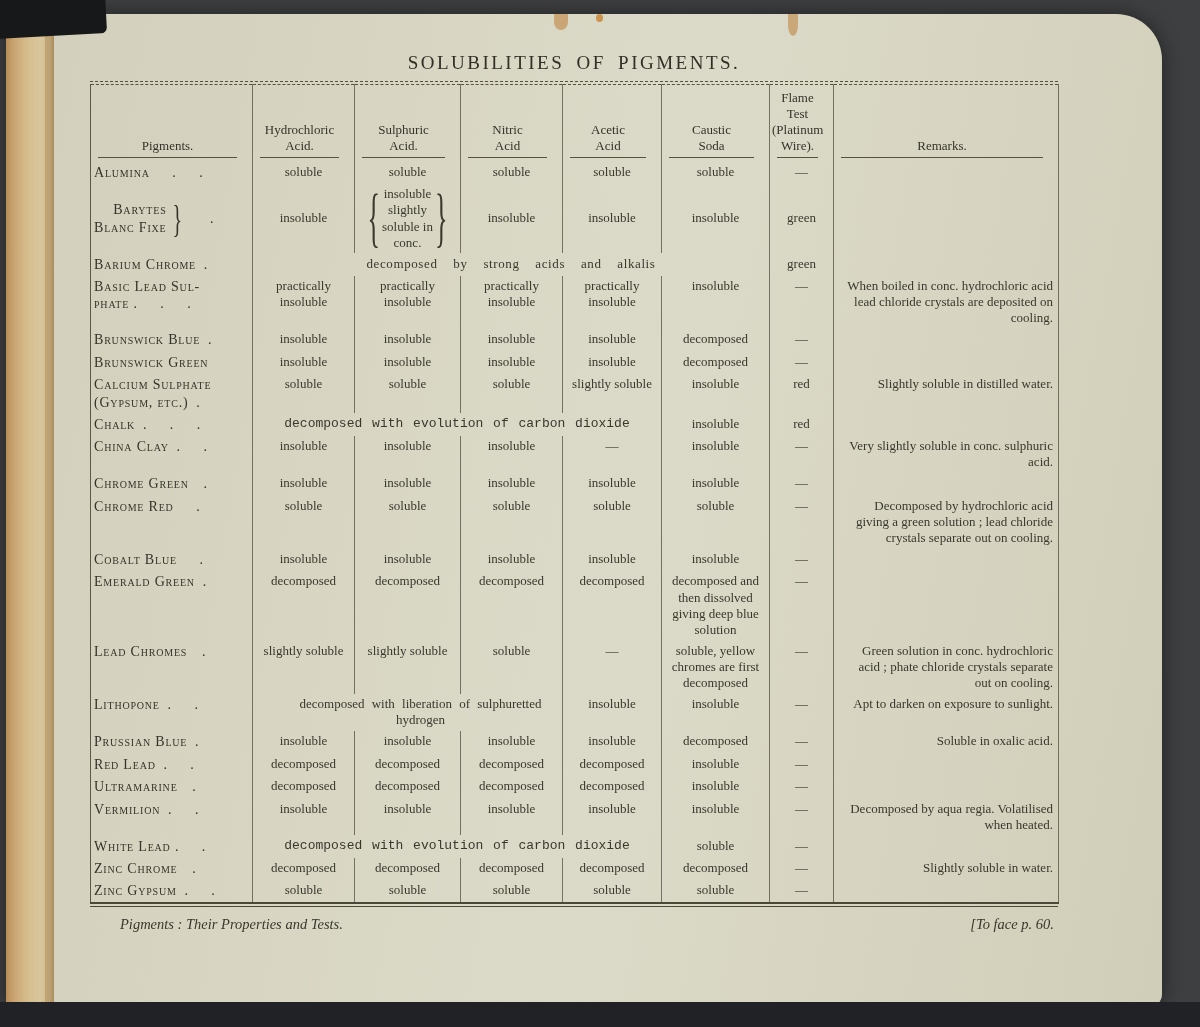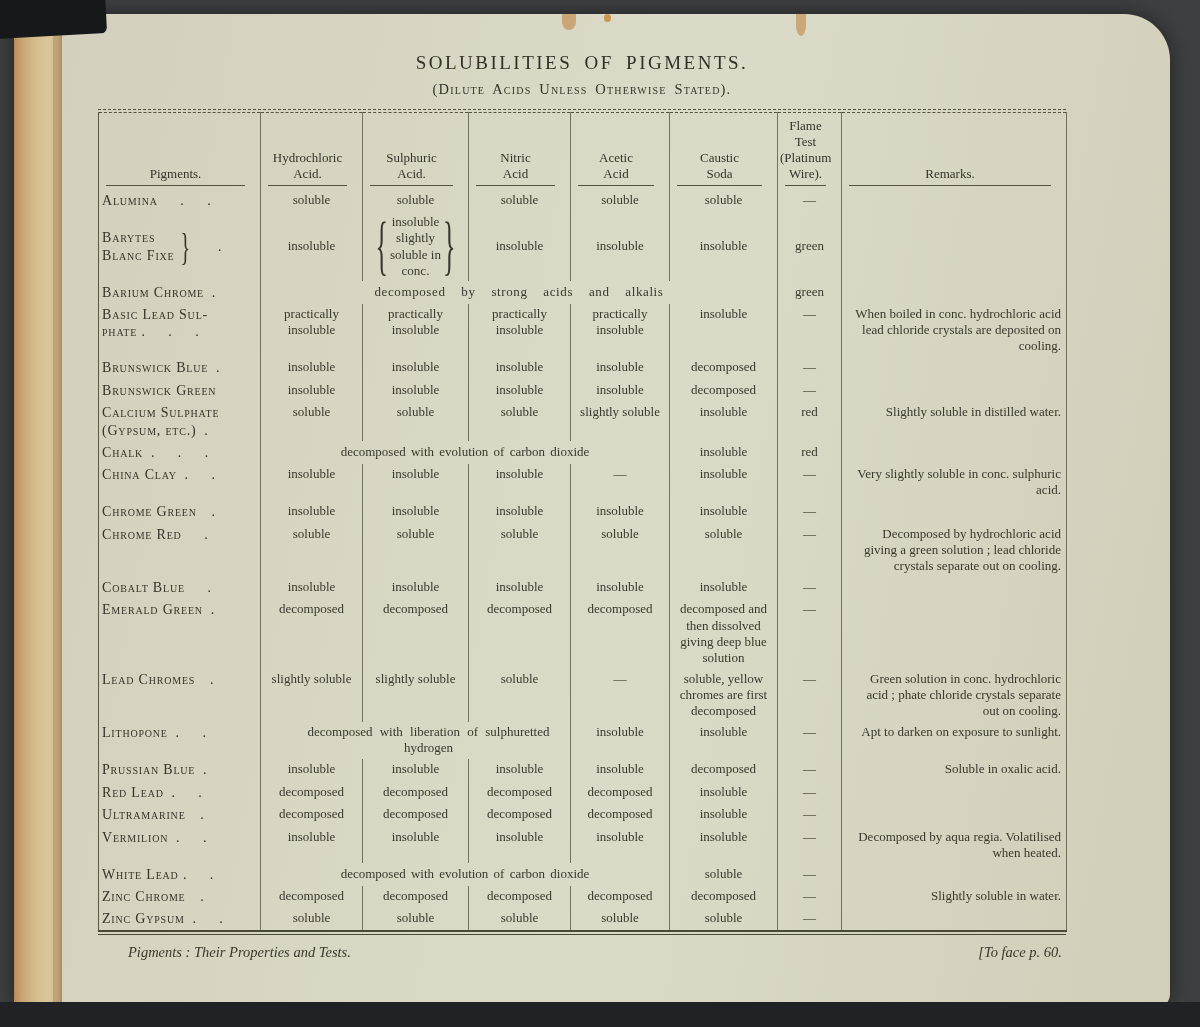--- a/index.html
+++ b/index.html
@@ -17,21 +17,21 @@
     position:absolute;left:-6px;top:-8px;width:112px;height:44px;
     background:#17181a;transform:rotate(-3deg);z-index:3;border-radius:0 0 6px 2px;
   }
   .binding-bottom{
     position:absolute;left:0;top:1002px;width:1200px;height:25px;
     background:#212225;z-index:3;
   }
 
   
   .page{
-    position:absolute;left:14px;top:14px;width:1156px;height:994px;
+    position:absolute;left:6px;top:14px;width:1156px;height:994px;
     background:linear-gradient(100deg,#d2d0bc 0%,#d8d6c3 30%,#dbdac8 55%,#d6d4c0 80%,#d0cdb8 100%);
     border-radius:3px 46px 14px 6px;
     box-shadow:0 0 20px rgba(0,0,0,.45);
     z-index:2;
   }
   .page-edge{
     position:absolute;left:0;top:0;bottom:0;width:48px;
     background:linear-gradient(90deg,#b98f58 0%,#caa674 18%,#d6bd8e 45%,#d9c69c 70%,#d3bd90 92%,#c4a87a 100%);
     border-radius:3px 0 0 6px;
     box-shadow:inset -4px 0 6px rgba(120,86,40,.35);
@@ -84,59 +84,58 @@
     vertical-align:top;text-align:center;
     font-size:13px;line-height:1.24;
     padding:2.5px 3px;white-space:pre-line;color:#3a372d;
   }
   td.pigment{
     text-align:left;font-variant:small-caps;font-size:14px;
     letter-spacing:0.8px;padding-left:3px;color:#36332a;
   }
   tr.vmid td{vertical-align:middle;}
   .braceline{display:flex;align-items:center;gap:3px;}
-  .pname{white-space:pre-line;}
+  .pname{white-space:pre-line;text-align:right;}
   .brace2{
     display:inline-block;font-size:20px;font-weight:300;line-height:1;
     transform:scaleY(1.9);font-variant:normal;margin-left:3px;
   }
   .after-dot{margin-left:24px;font-variant:normal;}
   .bracewrap{display:inline-flex;align-items:center;gap:1px;}
   .bigbrace{
     display:inline-block;font-size:26px;font-weight:300;line-height:1;
     transform:scaleY(2.5);padding:0 1px;
   }
   .braced-txt{white-space:pre-line;}
   td.remark{
     text-align:right;padding:2.5px 5px 2.5px 20px;text-indent:-14px;
   }
   td.flame{text-align:center;}
   td.span5{word-spacing:12px;letter-spacing:0.6px;}
-  td.span4{word-spacing:2px;}
+  td.span4{word-spacing:2px;font-family:Liberation Mono, monospace;}
   td.span3{word-spacing:4px;padding-left:29px;}
 
   .footer{
     display:flex;justify-content:space-between;align-items:baseline;
     margin-top:9px;padding:0 4px 0 30px;
     font-style:italic;font-size:14.5px;color:#3a372c;text-align:center;
   }
 </style>
 </head>
 <body>
 
 <div class="scene">
   <div class="page">
     <div class="page-edge"></div>
     <div class="stain s1"></div>
     <div class="stain s2"></div>
     <div class="stain s4"></div>
 
     <div class="content">
       <div class="title">SOLUBILITIES OF PIGMENTS.</div>
-      <div class="subtitle">(Dilute Acids Unless Otherwise Stated).</div>
 
       <div class="tablewrap">
         <table>
           <colgroup>
             <col class="c0">
               <col class="c1">
               <col class="c2">
               <col class="c3">
             <col class="c4">
               <col class="c5">

